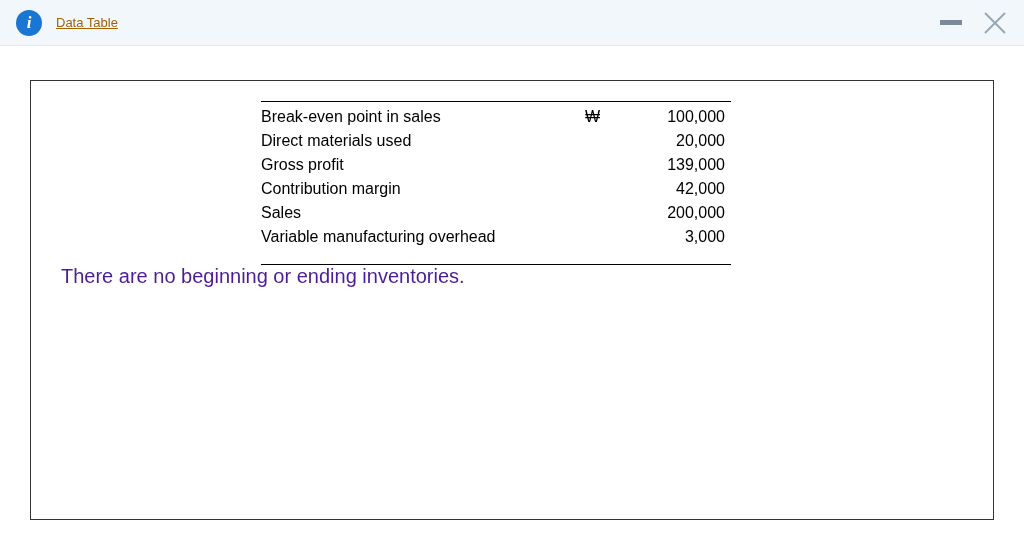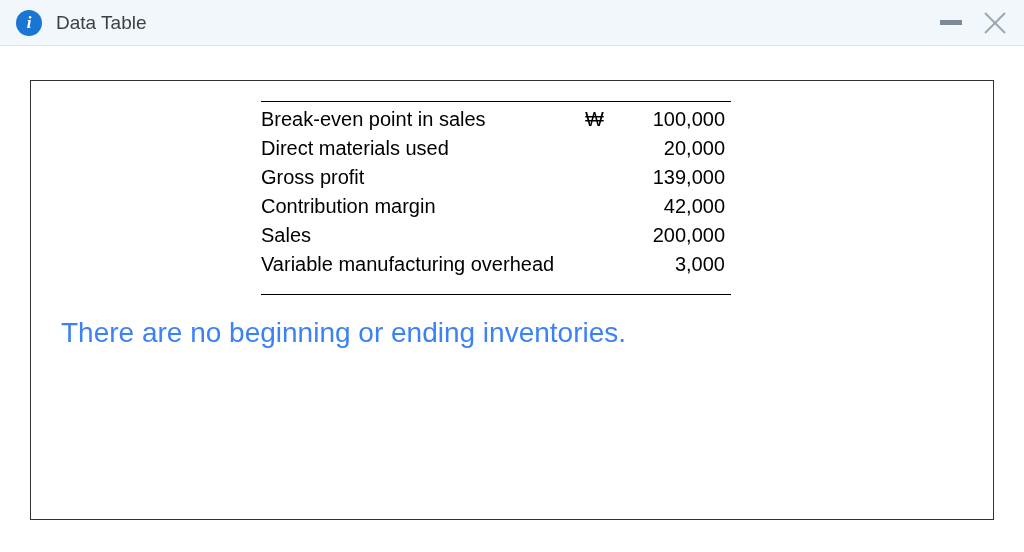--- a/index.html
+++ b/index.html
@@ -36,22 +36,23 @@
       color: #ffffff;
       display: flex;
       align-items: center;
       justify-content: center;
       font-weight: bold;
       font-size: 17px;
       font-family: Georgia, serif;
       font-style: italic;
     }
     .header-title {
-      font-size: 19px;
-      color: #404040;
+      font-size: 13px;
+      color: #a16207;
+      text-decoration: underline;
     }
     .header-right {
       display: flex;
       align-items: center;
       gap: 20px;
     }
     .minimize-icon {
       width: 22px;
       height: 5px;
       background: #7a8a99;
@@ -70,21 +71,21 @@
       padding: 20px 30px 80px 30px;
       height: 440px;
     }
     .data-table {
       margin-left: 200px;
       width: 470px;
       border-collapse: collapse;
     }
     .data-table td {
       padding: 3px 0;
-      font-size: 20px;
+      font-size: 16px;
       color: #000;
       vertical-align: bottom;
     }
     .data-table .label-col {
       width: 320px;
       text-align: left;
     }
     .data-table .cur-col {
       width: 40px;
       text-align: left;
@@ -97,23 +98,22 @@
     }
     .data-table tr.first-row td {
       border-top: 1.5px solid #000;
       padding-top: 6px;
     }
     .data-table tr.last-row td {
       border-bottom: 1.5px solid #000;
       padding-bottom: 18px;
     }
     .footnote {
-      margin-top: 22px;
-      font-size: 28px;
-      color: #3b82f6;
+      font-size: 20px;
+      color: #4c1d95;
     }
   </style>
 </head>
 <body>
 
 <div class="header">
   <div class="header-left">
     <div class="info-icon">i</div>
     <div class="header-title">Data Table</div>
   </div>

